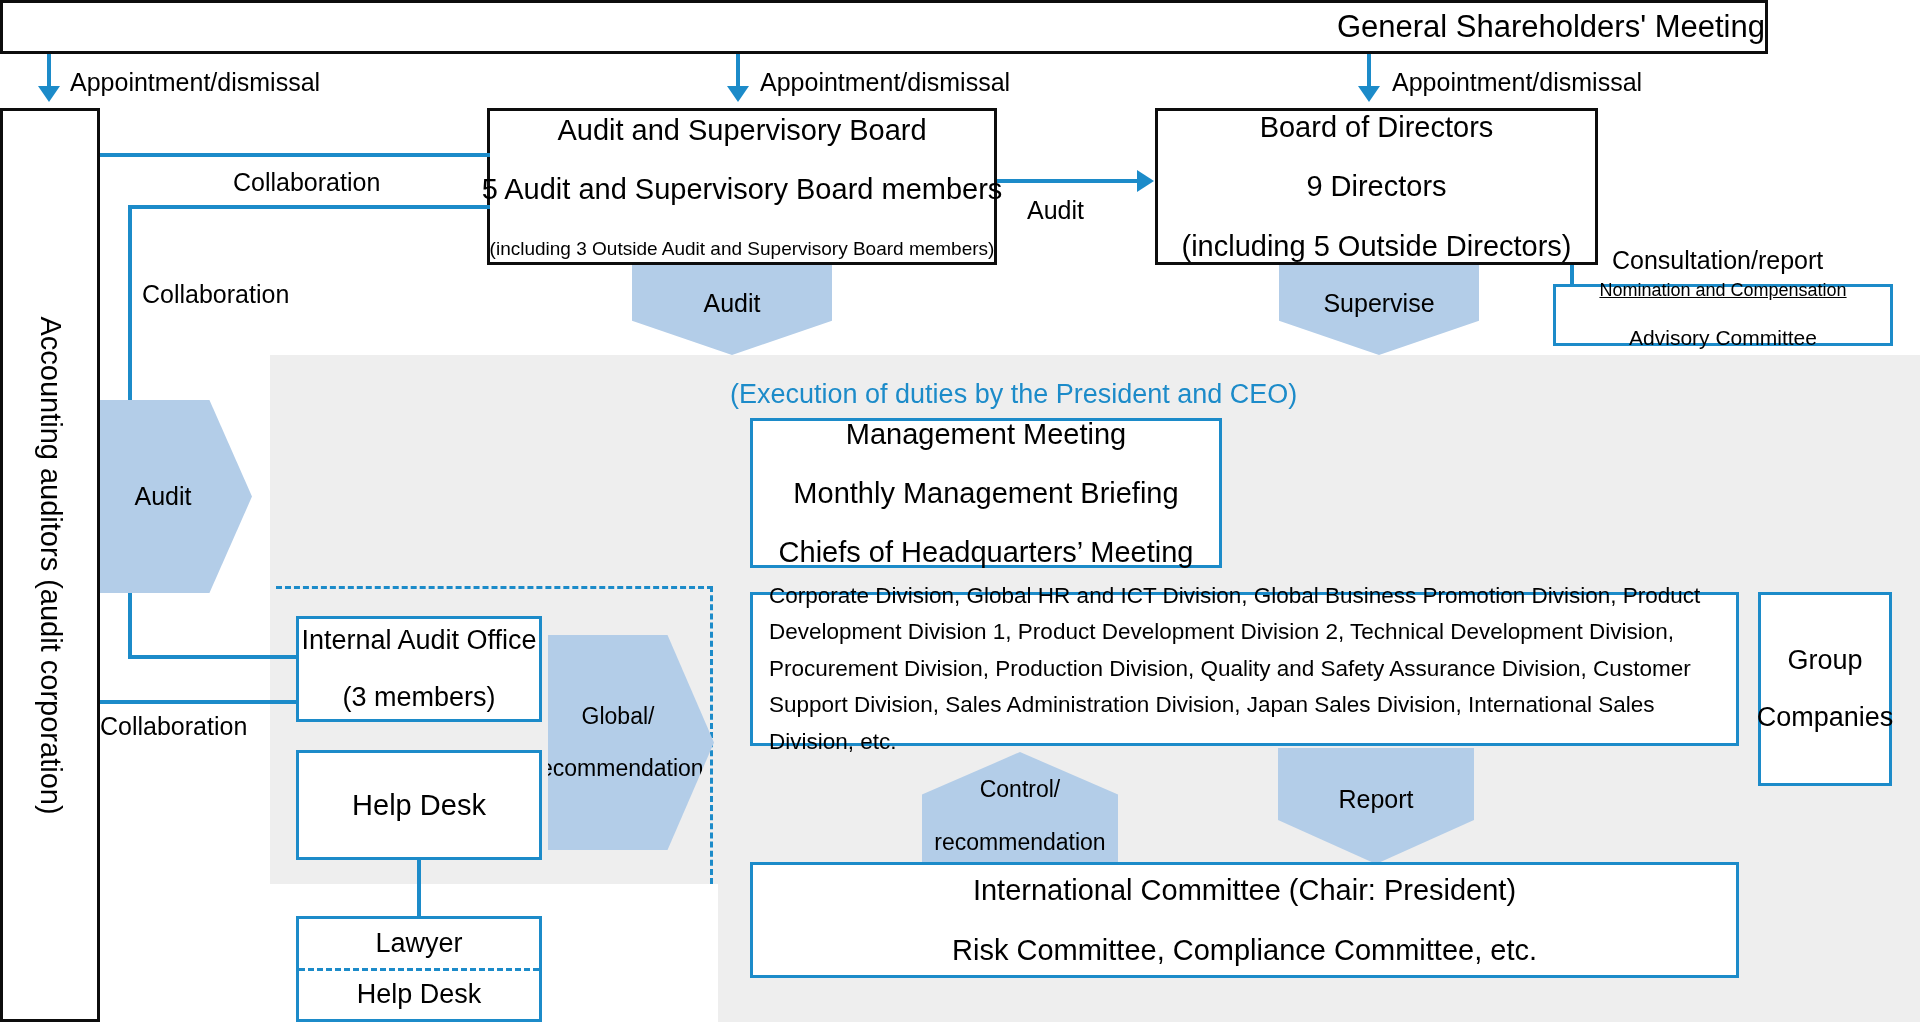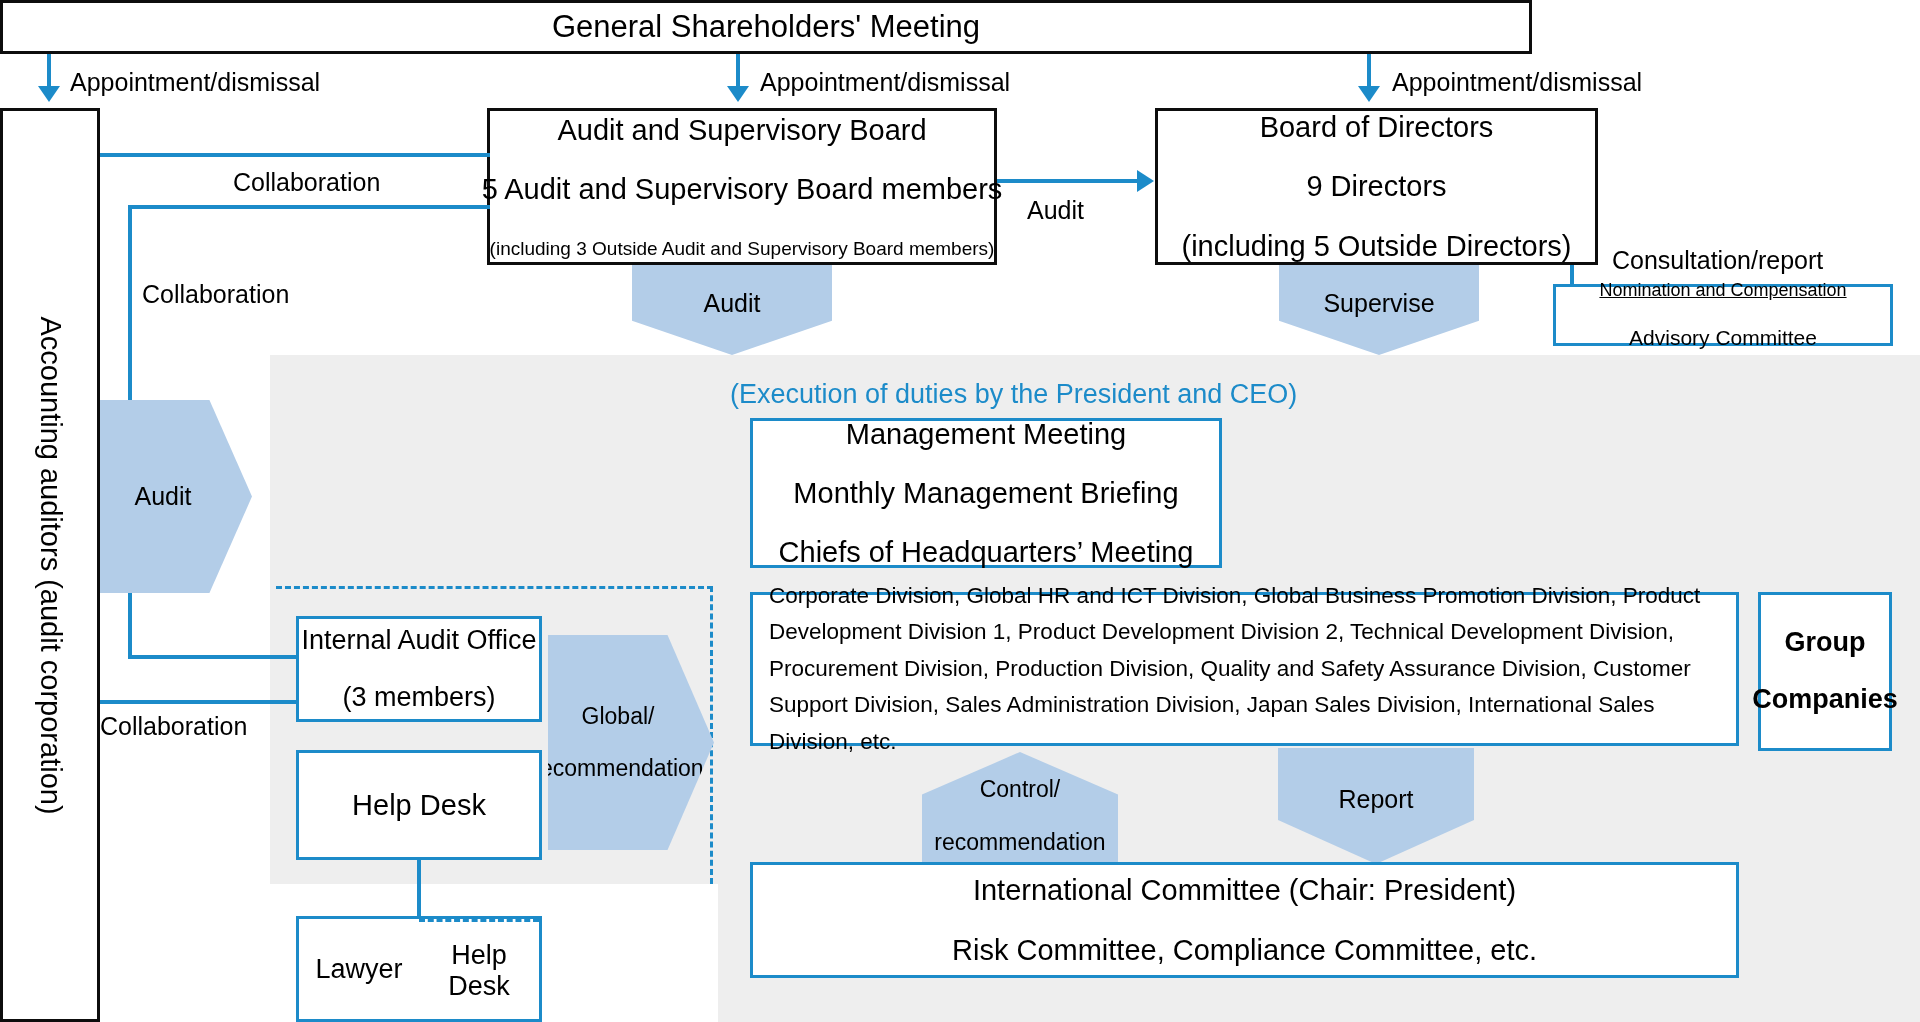--- a/index.html
+++ b/index.html
@@ -92,21 +92,21 @@
   }
 </style>
 </head>
 <body>
 
 <div id="stage">
 
   <div class="abs gray-panel" style="left:270px;top:355px;width:1650px;height:529px;"></div>
   <div class="abs gray-panel" style="left:718px;top:884px;width:1202px;height:138px;"></div>
 
-  <div class="abs box-black" style="left:0px;top:0px;width:1532px;height:54px;">
+  <div class="abs box-black" style="left:0px;top:0px;width:1768px;height:54px;justify-content:flex-end;">
     <span class="t-title">General Shareholders' Meeting</span>
   </div>
 
   <div class="abs lineV" style="left:47px;top:54px;width:4px;height:34px;"></div>
   <div class="abs arrowDown" style="left:38px;top:86px;"></div>
   <div class="abs t-lbl" style="left:70px;top:68px;white-space:nowrap;">Appointment/dismissal</div>
 
   <div class="abs lineV" style="left:736px;top:54px;width:4px;height:34px;"></div>
   <div class="abs arrowDown" style="left:727px;top:86px;"></div>
   <div class="abs t-lbl" style="left:760px;top:68px;white-space:nowrap;">Appointment/dismissal</div>
@@ -179,21 +179,21 @@
       <span class="l t-26">Management Meeting</span>
       <span class="l t-26">Monthly Management Briefing</span>
       <span class="l t-26">Chiefs of Headquarters’ Meeting</span>
     </div>
   </div>
 
   <div class="abs box-blue" style="left:750px;top:592px;width:989px;height:154px;justify-content:flex-start;padding:10px 16px;">
     <span class="t-div">Corporate Division, Global HR and ICT Division, Global Business Promotion Division, Product Development Division 1, Product Development Division 2, Technical Development Division, Procurement Division, Production Division, Quality and Safety Assurance Division, Customer Support Division, Sales Administration Division, Japan Sales Division, International Sales Division, etc.</span>
   </div>
 
-  <div class="abs box-blue" style="left:1758px;top:592px;width:134px;height:159px;font-weight:bold;">
+  <div class="abs box-blue" style="left:1758px;top:592px;width:134px;height:194px;">
     <div class="lines">
       <span class="l t-group">Group</span>
       <span class="l t-group">Companies</span>
     </div>
   </div>
 
   <div class="abs dashed-box" style="left:276px;top:586px;width:437px;height:298px;border-top-style:dashed;border-left:none;border-bottom:none;"></div>
 
   <div class="abs box-blue" style="left:296px;top:616px;width:246px;height:106px;">
     <div class="lines">
@@ -202,21 +202,21 @@
     </div>
   </div>
 
   <div class="abs box-blue" style="left:296px;top:750px;width:246px;height:110px;">
     <span class="t-26">Help Desk</span>
   </div>
 
   <div class="abs lineV" style="left:417px;top:858px;width:4px;height:60px;"></div>
 
   <div class="abs box-blue" style="left:296px;top:916px;width:246px;height:106px;align-items:stretch;">
-    <div style="display:flex;flex-direction:row;width:100%;">
+    <div style="display:flex;flex-direction:column;width:100%;">
       <div style="flex:1;display:flex;align-items:center;justify-content:center;">
         <span class="t-26" style="font-size:27px;">Lawyer</span>
       </div>
       <div class="dashed-div" style="flex:1;display:flex;align-items:center;justify-content:center;">
         <span class="t-26" style="font-size:27px;">Help Desk</span>
       </div>
     </div>
   </div>
 
   <div class="abs pent pent-right" style="left:548px;top:635px;width:166px;height:215px;">

